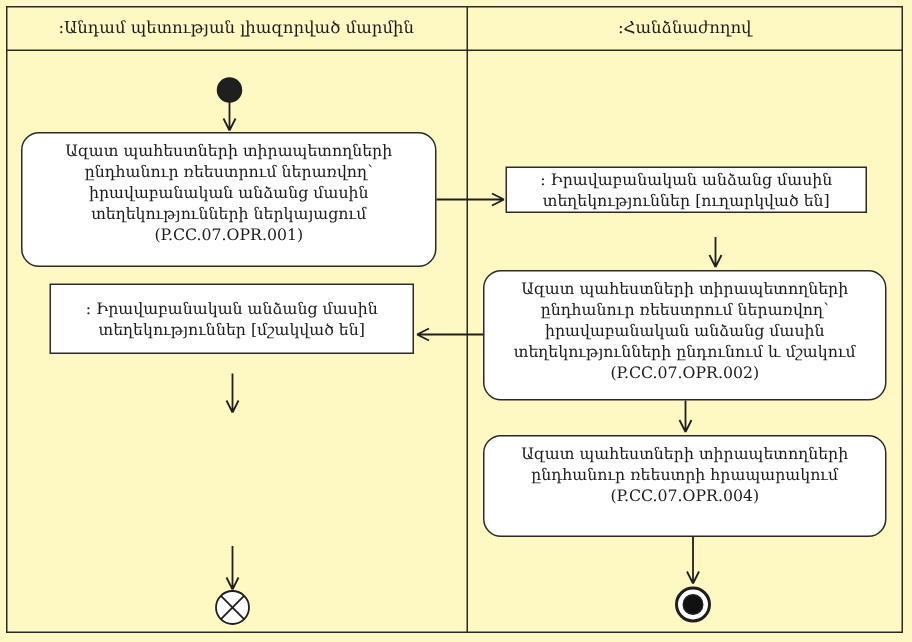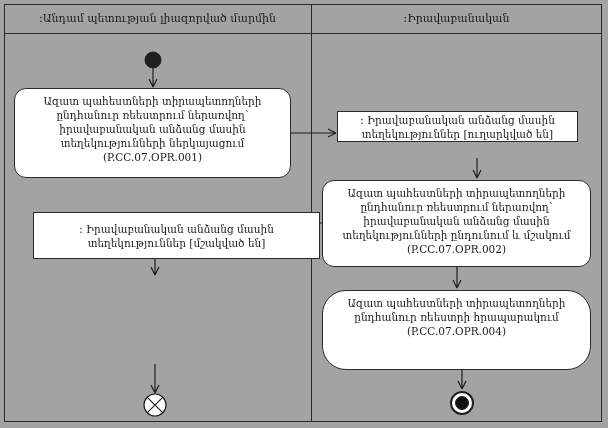--- a/index.html
+++ b/index.html
@@ -1,17 +1,17 @@
 <!DOCTYPE html>
 <html><head>
 <meta charset="utf-8">
 <style>
   html,body{margin:0;padding:0;background:#fff;}
   .stage{
-    position:relative;width:608px;height:428px;background:#a3a3a3;
+    position:relative;width:608px;height:428px;background:#fef9c3;
     font-family:"DejaVu Serif","DejaVu Sans",serif;color:#1a1a1a;
     overflow:hidden;
   }
   .frame{position:absolute;left:4px;top:4px;width:598px;height:418px;border:1px solid #2a2a2a;box-sizing:border-box;}
   .lane-divider{position:absolute;left:311px;top:4px;width:0;height:418px;border-left:1px solid #2a2a2a;}
   .header-sep{position:absolute;left:4px;top:33px;width:598px;height:0;border-top:1px solid #2a2a2a;}
   .lane-header{
     position:absolute;top:4px;height:29px;display:flex;align-items:center;justify-content:center;
     font-size:11px;letter-spacing:0;white-space:nowrap;
   }
@@ -32,21 +32,21 @@
 <div class="stage">
 
   <div class="frame"></div>
   <div class="lane-divider"></div>
   <div class="header-sep"></div>
 
   <div class="lane-header left">
     <span>:Անդամ պետության լիազորված մարմին</span>
   </div>
   <div class="lane-header right">
-    <span>:Իրավաբանական</span>
+    <span>:Հանձնաժողով</span>
   </div>
 
   <svg class="edges" viewBox="0 0 608 428">
 
     <circle cx="153" cy="60" r="8" fill="#1f1f1f"></circle>
 
     <path d="M153,68 L153,86 M149,79 L153,87 M157,79 L153,87" fill="none" stroke-width="1.2"></path>
 
     <path d="M291,133 L335,133 M328,129 L336,133 M328,137 L336,133" fill="none" stroke-width="1.2"></path>
 
@@ -78,22 +78,22 @@
   </div>
 
   <div class="node object" style="left:337px;top:111px;width:241px;height:31px;">
     <span>: Իրավաբանական անձանց մասին տեղեկություններ [ուղարկված են]</span>
   </div>
 
   <div class="node action" style="left:322px;top:180px;width:269px;height:87px;">
     <span>Ազատ պահեստների տիրապետողների ընդհանուր ռեեստրում ներառվող՝ իրավաբանական անձանց մասին տեղեկությունների ընդունում և մշակում (P.CC.07.OPR.002)</span>
   </div>
 
-  <div class="node object" style="left:33px;top:212px;width:287px;height:47px;">
+  <div class="node object" style="left:33px;top:189px;width:243px;height:47px;">
     <span>: Իրավաբանական անձանց մասին տեղեկություններ [մշակված են]</span>
   </div>
 
 
-  <div class="node action" style="left:322px;top:290px;width:269px;height:80px;border-radius:24px;">
+  <div class="node action" style="left:322px;top:290px;width:269px;height:68px;">
     <span>Ազատ պահեստների տիրապետողների ընդհանուր ռեեստրի հրապարակում (P.CC.07.OPR.004)</span>
   </div>
 
 </div>
 
 </body></html>

